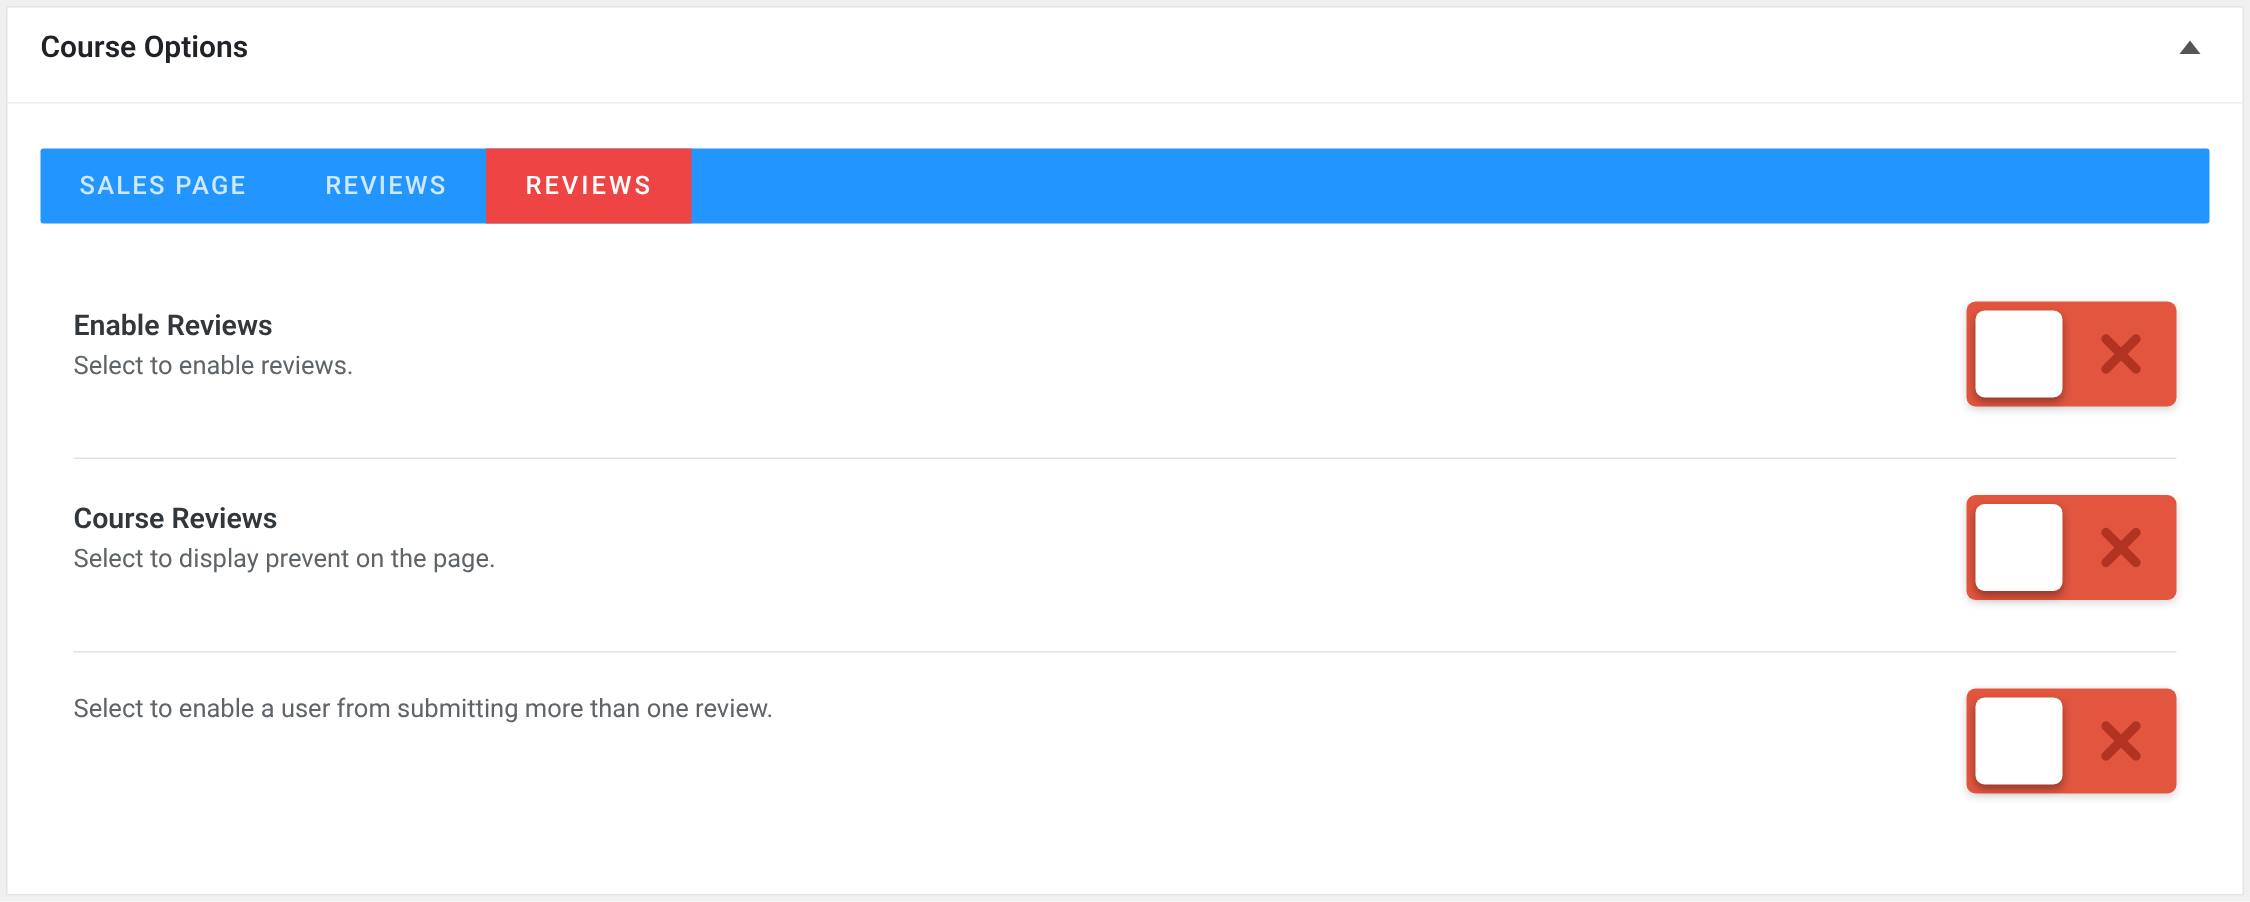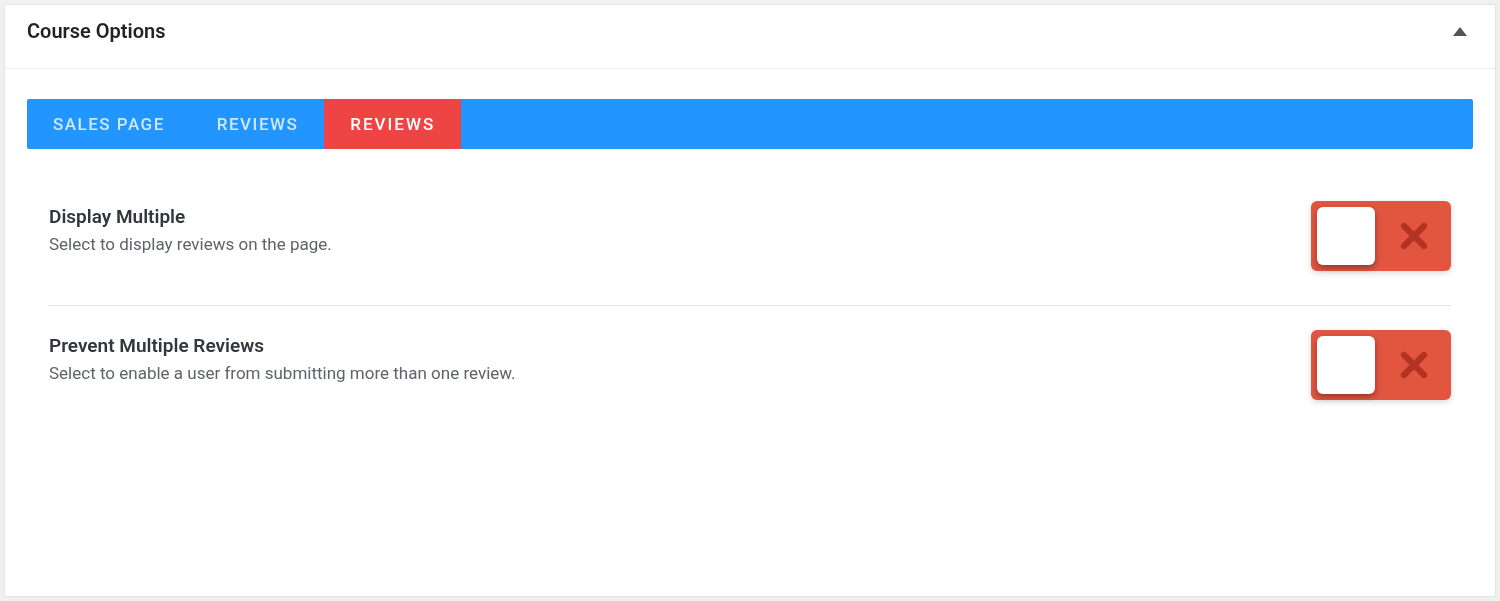--- a/index.html
+++ b/index.html
@@ -122,39 +122,52 @@
     <div class="tab inactive">
         <span>REVIEWS</span>
       </div>
     <div class="tab active">
         <span>REVIEWS</span>
       </div>
   </div>
 
   <div class="settings">
 
-
     <div class="row">
       <div class="row-text">
-        <div class="row-title">Display Multiple</div>
-        <div class="row-desc">Select to display reviews on the page.</div>
+        <div class="row-title">Enable Reviews</div>
+        <div class="row-desc">Select to enable reviews.</div>
       </div>
       <div class="toggle">
         <div class="knob"></div>
         <div class="x-icon">
           <svg viewBox="0 0 24 24">
               <path d="M4 4 L20 20 M20 4 L4 20" stroke="#b33323" stroke-width="5" stroke-linecap="round" fill="none"></path>
             </svg>
         </div>
       </div>
     </div>
 
     <div class="row">
       <div class="row-text">
-        <div class="row-title">Prevent Multiple Reviews</div>
+        <div class="row-title">Course Reviews</div>
+        <div class="row-desc">Select to display prevent on the page.</div>
+      </div>
+      <div class="toggle">
+        <div class="knob"></div>
+        <div class="x-icon">
+          <svg viewBox="0 0 24 24">
+              <path d="M4 4 L20 20 M20 4 L4 20" stroke="#b33323" stroke-width="5" stroke-linecap="round" fill="none"></path>
+            </svg>
+        </div>
+      </div>
+    </div>
+
+    <div class="row">
+      <div class="row-text">
         <div class="row-desc">Select to enable a user from submitting more than one review.</div>
       </div>
       <div class="toggle">
         <div class="knob"></div>
         <div class="x-icon">
           <svg viewBox="0 0 24 24">
               <path d="M4 4 L20 20 M20 4 L4 20" stroke="#b33323" stroke-width="5" stroke-linecap="round" fill="none"></path>
             </svg>
         </div>
       </div>

